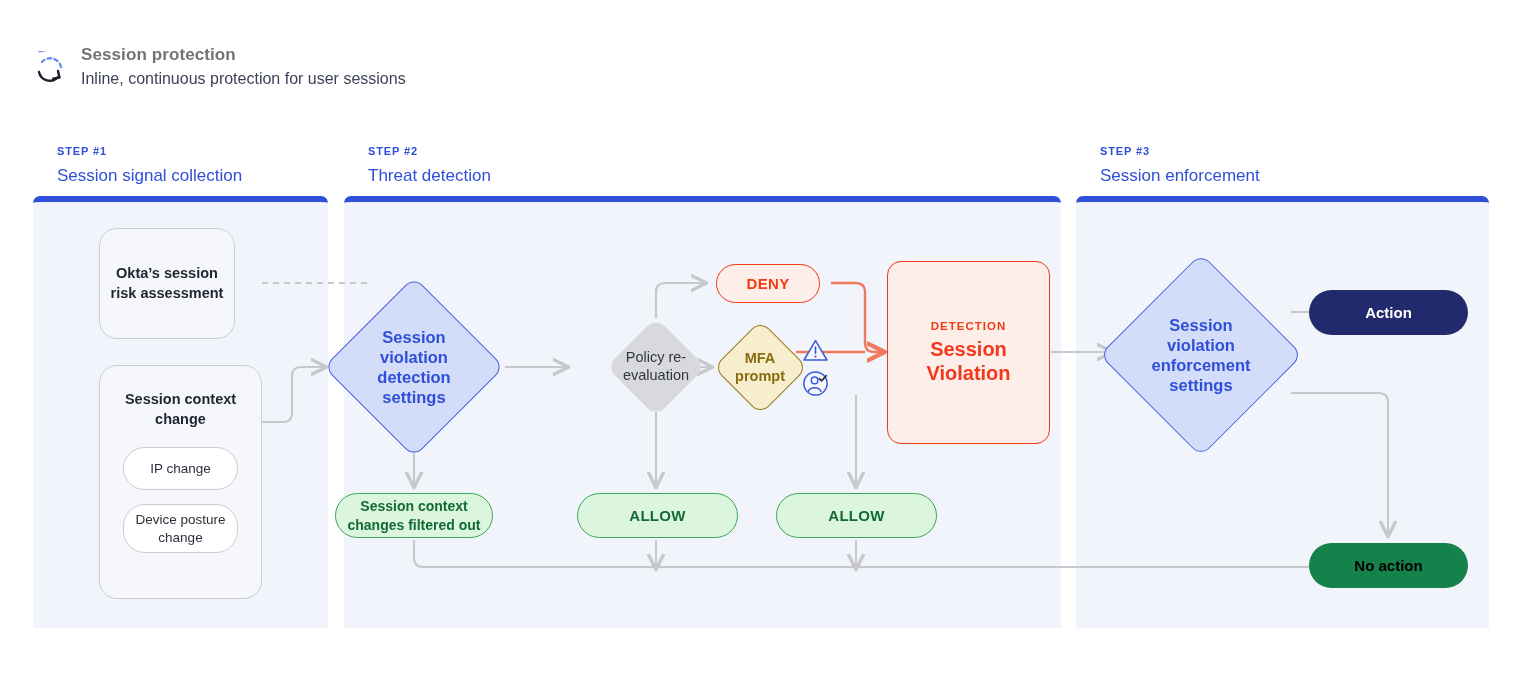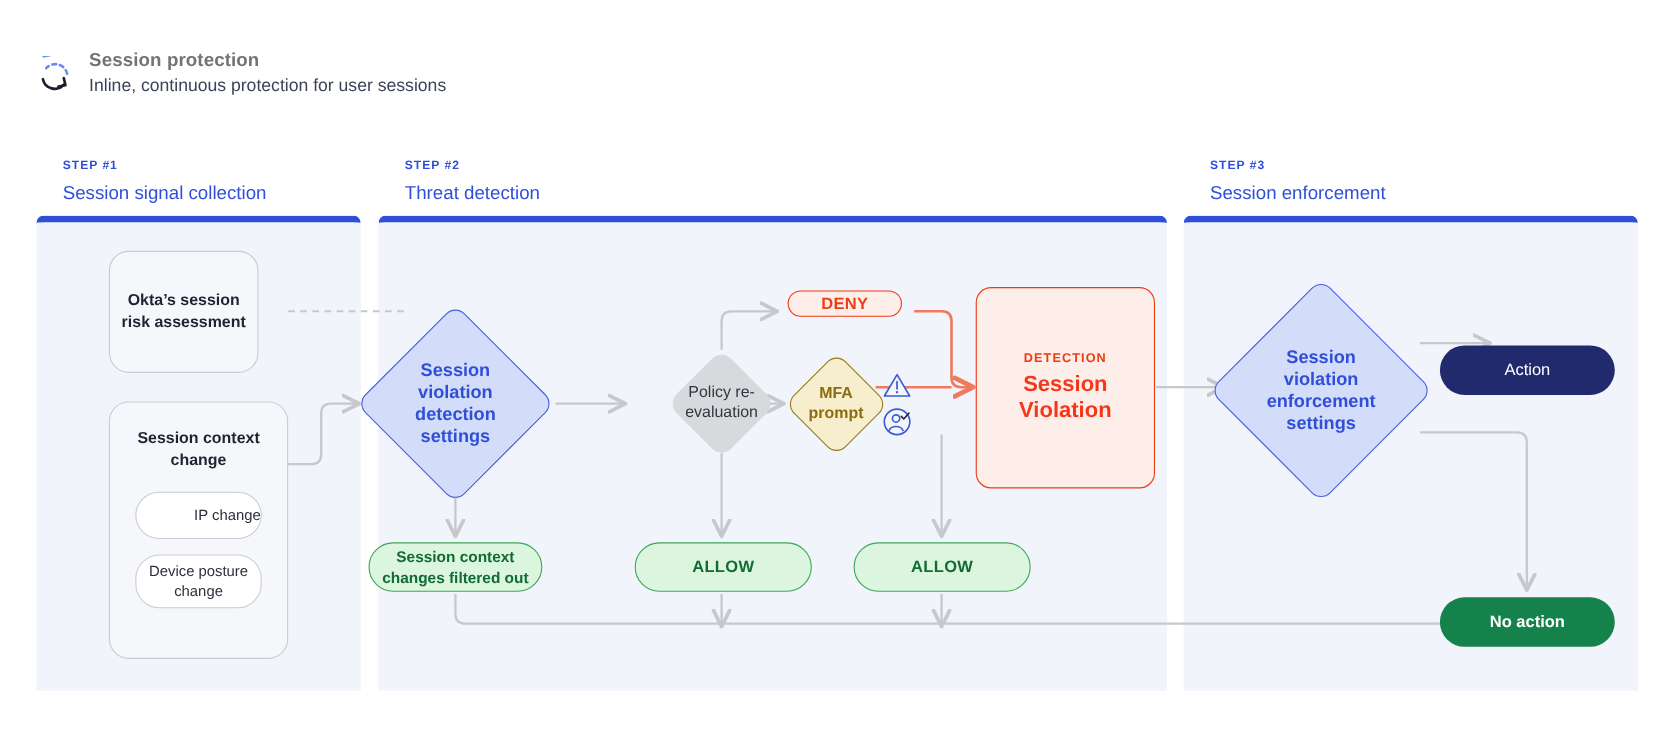--- a/index.html
+++ b/index.html
@@ -72,24 +72,24 @@
   }
   .box-violation {
     border: 1.6px solid #ee3b11; background: #fdeee9; border-radius: 14px;
     flex-direction: column; gap: 6px;
   }
   .vio-kicker { color: #ee3b11; font-size: 11.5px; font-weight: bold; letter-spacing: 1px; }
   .vio-title { color: #f4371a; font-size: 20px; font-weight: bold; line-height: 1.16; }
 
   .pill-action {
     background: #222a6e; border-radius: 26px; color: #ffffff;
-    font-weight: normal; font-size: 15px; margin-top: 24px;
+    font-weight: bold; font-size: 15px;
   }
   .pill-noaction {
-    background: #14824a; border-radius: 26px; color: #ffffff;
+    background: #14824a; border-radius: 26px; color: #000000;
     font-weight: bold; font-size: 15px;
   }
 
   .mini-icon { position: absolute; }
 </style>
 </head>
 <body>
 
 <div id="root">
 
@@ -166,21 +166,21 @@
   </svg>
 
   <div class="node card" style="left:99px; top:228px; width:136px; height:111px;">
     <span style="white-space:pre-line">Okta’s session
 risk assessment</span>
   </div>
 
   <div class="node card" style="left:99px; top:365px; width:163px; height:234px; justify-content:flex-start; padding-top:24px; gap:14px;">
     <span style="white-space:pre-line">Session context
 change</span>
-    <div class="node pill-sm" style="position:relative; width:115px; height:43px; margin-top:4px;justify-content:flex-end;">
+    <div class="node pill-sm" style="position:relative; width:115px; height:43px; margin-top:4px;">
       <span style="white-space:pre-line">IP change</span>
     </div>
     <div class="node pill-sm" style="position:relative; width:115px; height:49px;">
       <span style="white-space:pre-line">Device posture
 change</span>
     </div>
   </div>
 
   <div class="diamond-wrap" style="left:350px; top:303px; width:128px; height:128px;">
     <div class="diamond d-blue"></div>
@@ -198,21 +198,21 @@
   </div>
 
   <div class="diamond-wrap" style="left:621px; top:332px; width:70px; height:70px;">
     <div class="diamond d-grey"></div>
     <div class="diamond-text d-grey-t" style="width:110px; left:-20px;justify-content:center;">
       <span style="white-space:pre-line">Policy re-
 evaluation</span>
     </div>
   </div>
 
-  <div class="node pill-deny" style="left:716px; top:264px; width:104px; height:24px;justify-content:center;">
+  <div class="node pill-deny" style="left:716px; top:264px; width:104px; height:39px;justify-content:center;">
     <span>DENY</span>
   </div>
 
   <div class="diamond-wrap" style="left:727px; top:334px; width:67px; height:67px;">
     <div class="diamond d-gold"></div>
     <div class="diamond-text d-gold-t" style="width:96px; left:-15px;">
       <span style="white-space:pre-line">MFA
 prompt</span>
     </div>
   </div>

